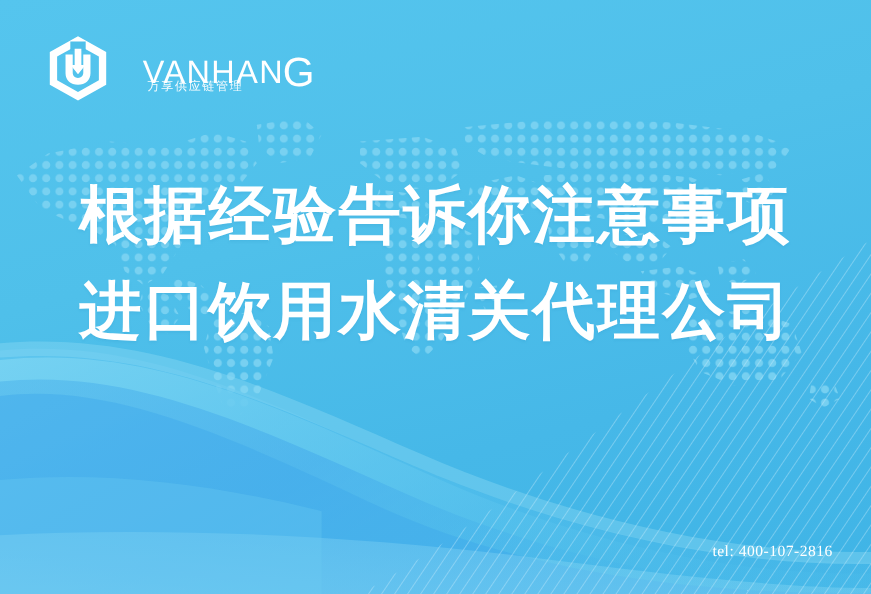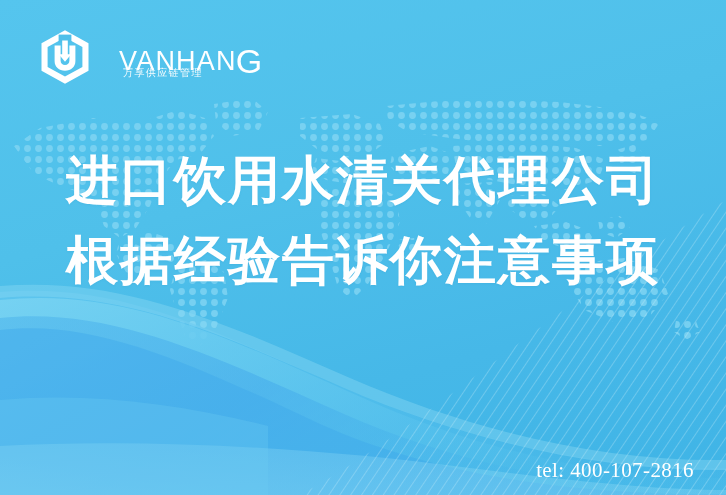--- a/index.html
+++ b/index.html
@@ -90,23 +90,23 @@
     line-height:80px;
     white-space:nowrap;
     font-family:"Liberation Sans","DejaVu Sans",sans-serif;
     text-shadow:0 1px 2px rgba(40,140,190,.13);
   }
 
   
   .phone{
     position:absolute;
     right:32px;
-    bottom:12px;
-    color:#ffffff;
-    font-size:21px;
+    bottom:28px;
+    color:#ffffff;
+    font-size:13px;
     letter-spacing:.4px;
     font-family:"Liberation Serif","DejaVu Serif",serif;
     white-space:nowrap;
   }
 </style>
 </head>
 <body>
 
 <div id="poster">
 
@@ -233,19 +233,19 @@
     </div>
     <div class="logo-text">
       <div class="logo-word">
         <span>VANHAN</span><span class="big-g">G</span>
       </div>
       <div class="logo-sub">万享供应链管理</div>
     </div>
   </div>
 
   <div class="headline">
+    <div class="headline-line">根据经验告诉你注意事项</div>
     <div class="headline-line">进口饮用水清关代理公司</div>
-    <div class="headline-line">根据经验告诉你注意事项</div>
   </div>
 
   <div class="phone">tel: 400-107-2816</div>
 
 </div>
 
 </body></html>

